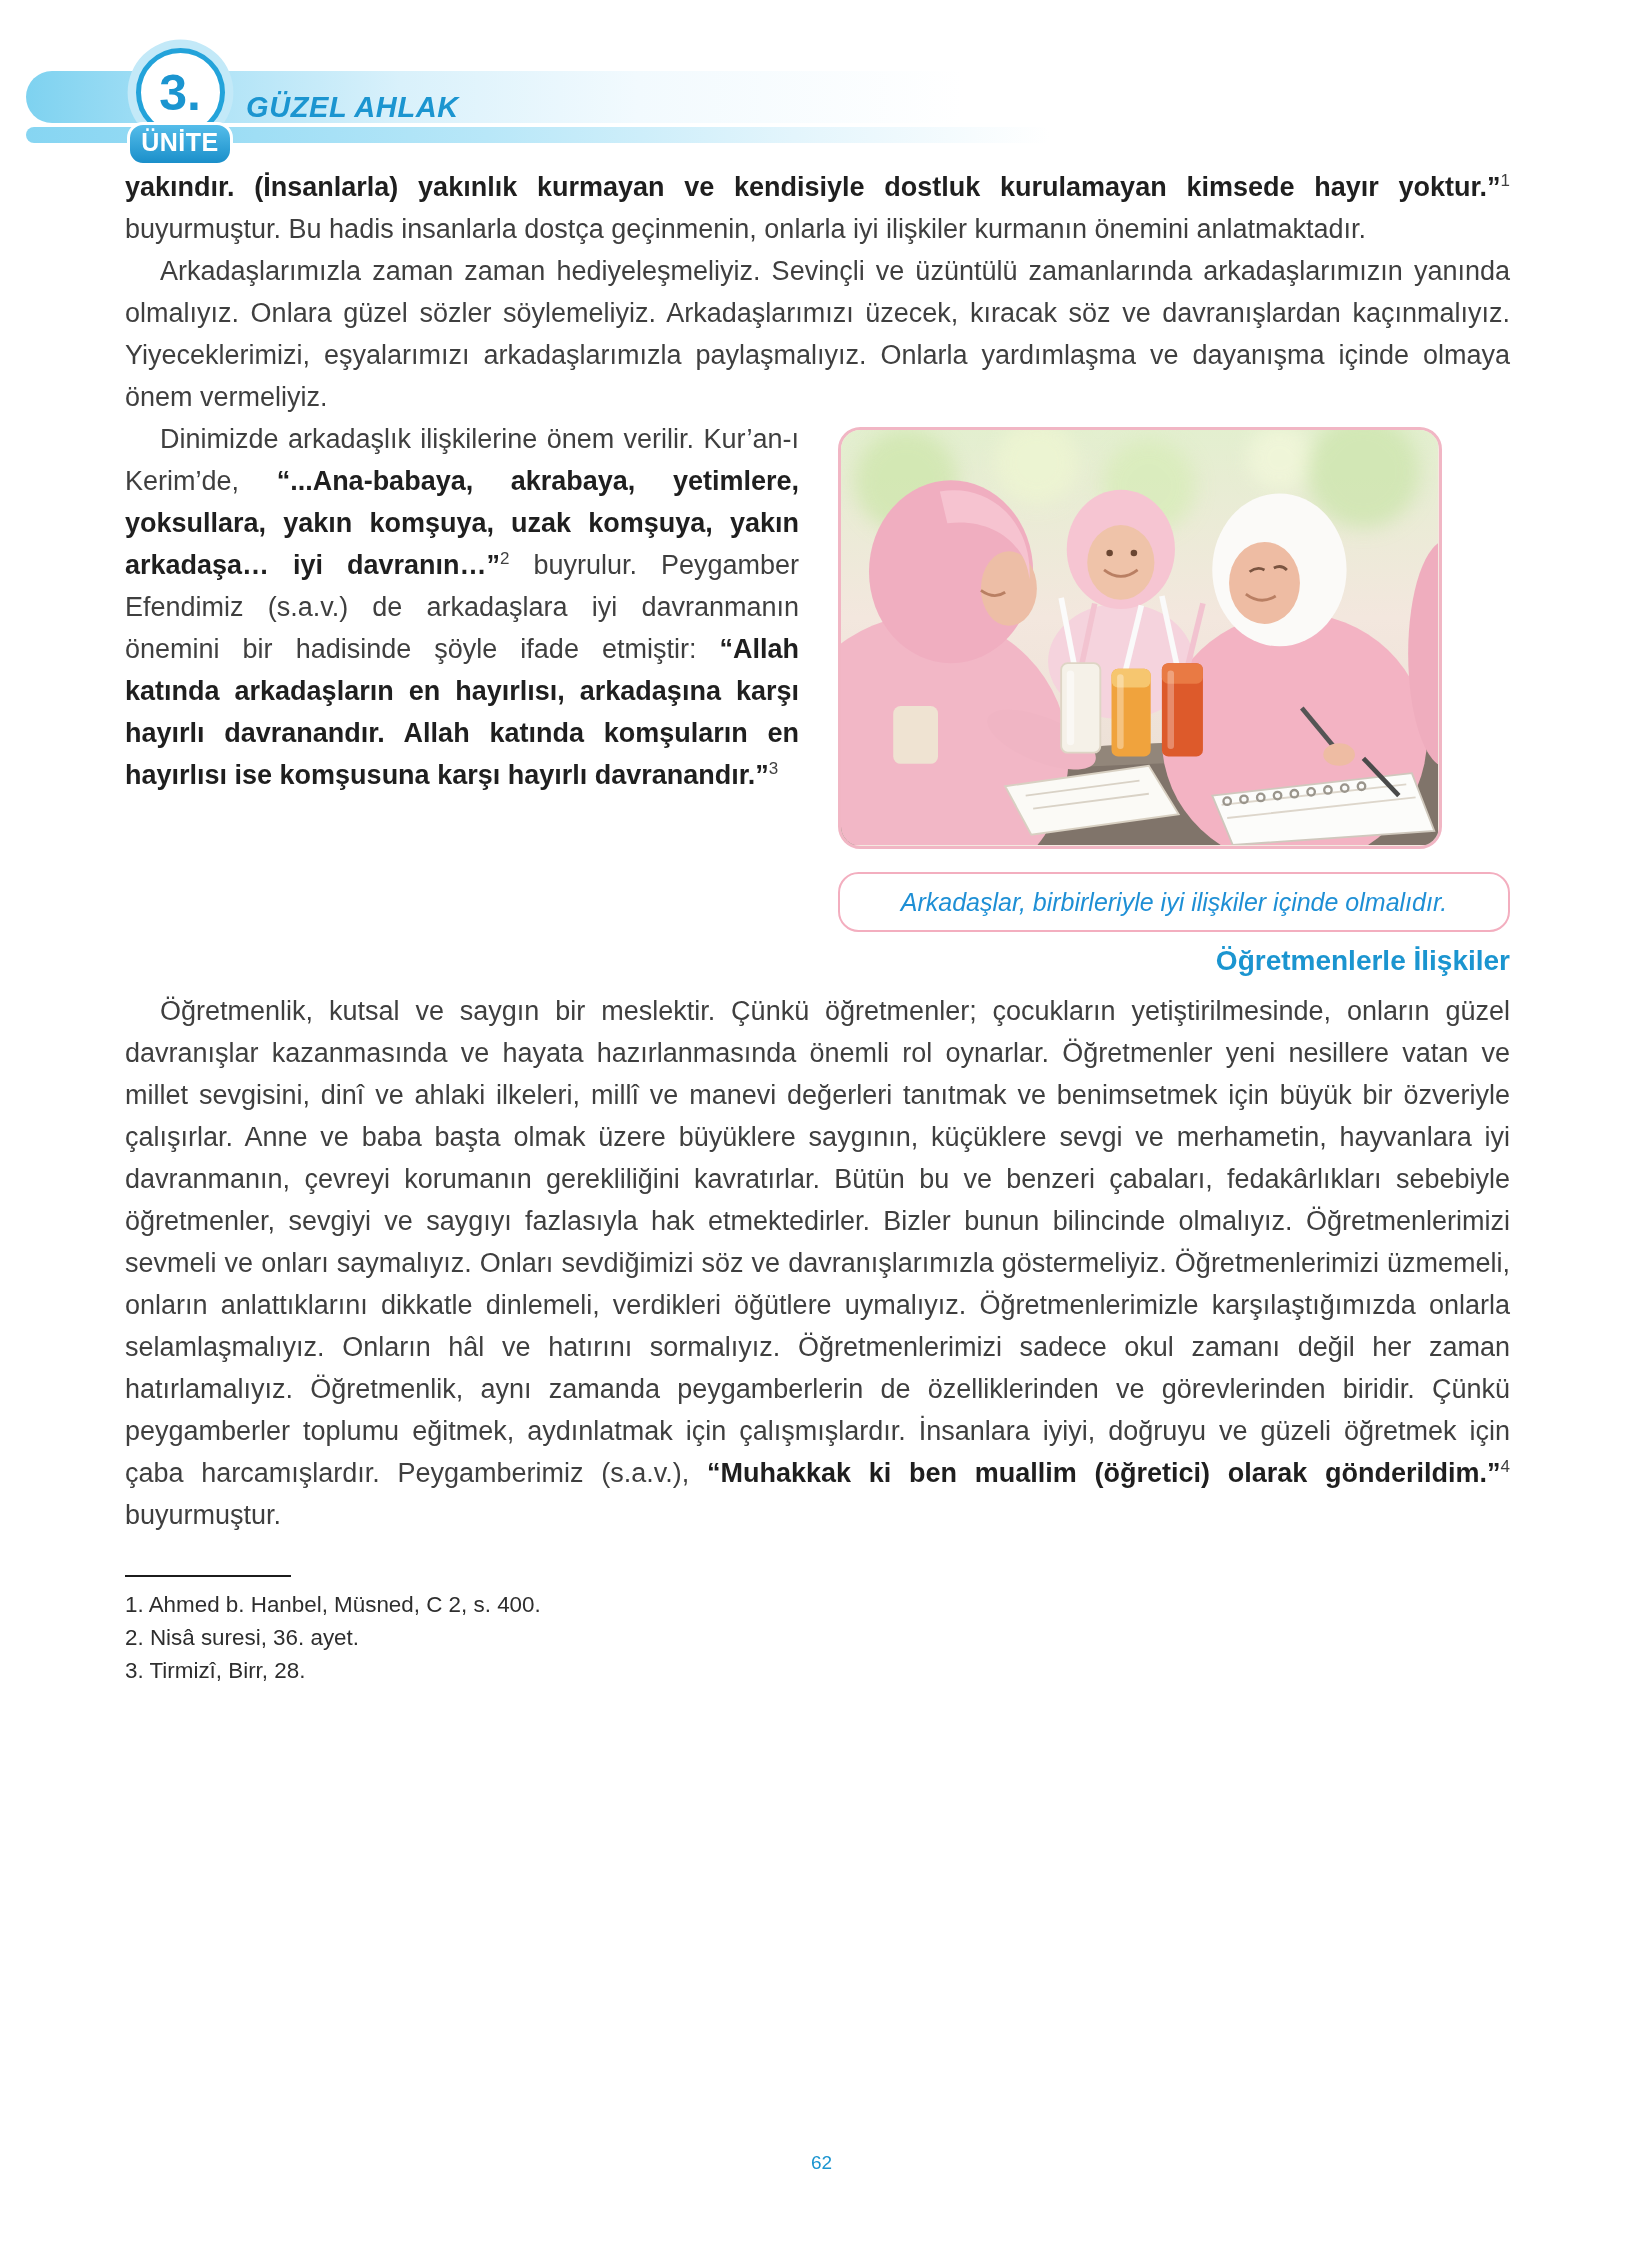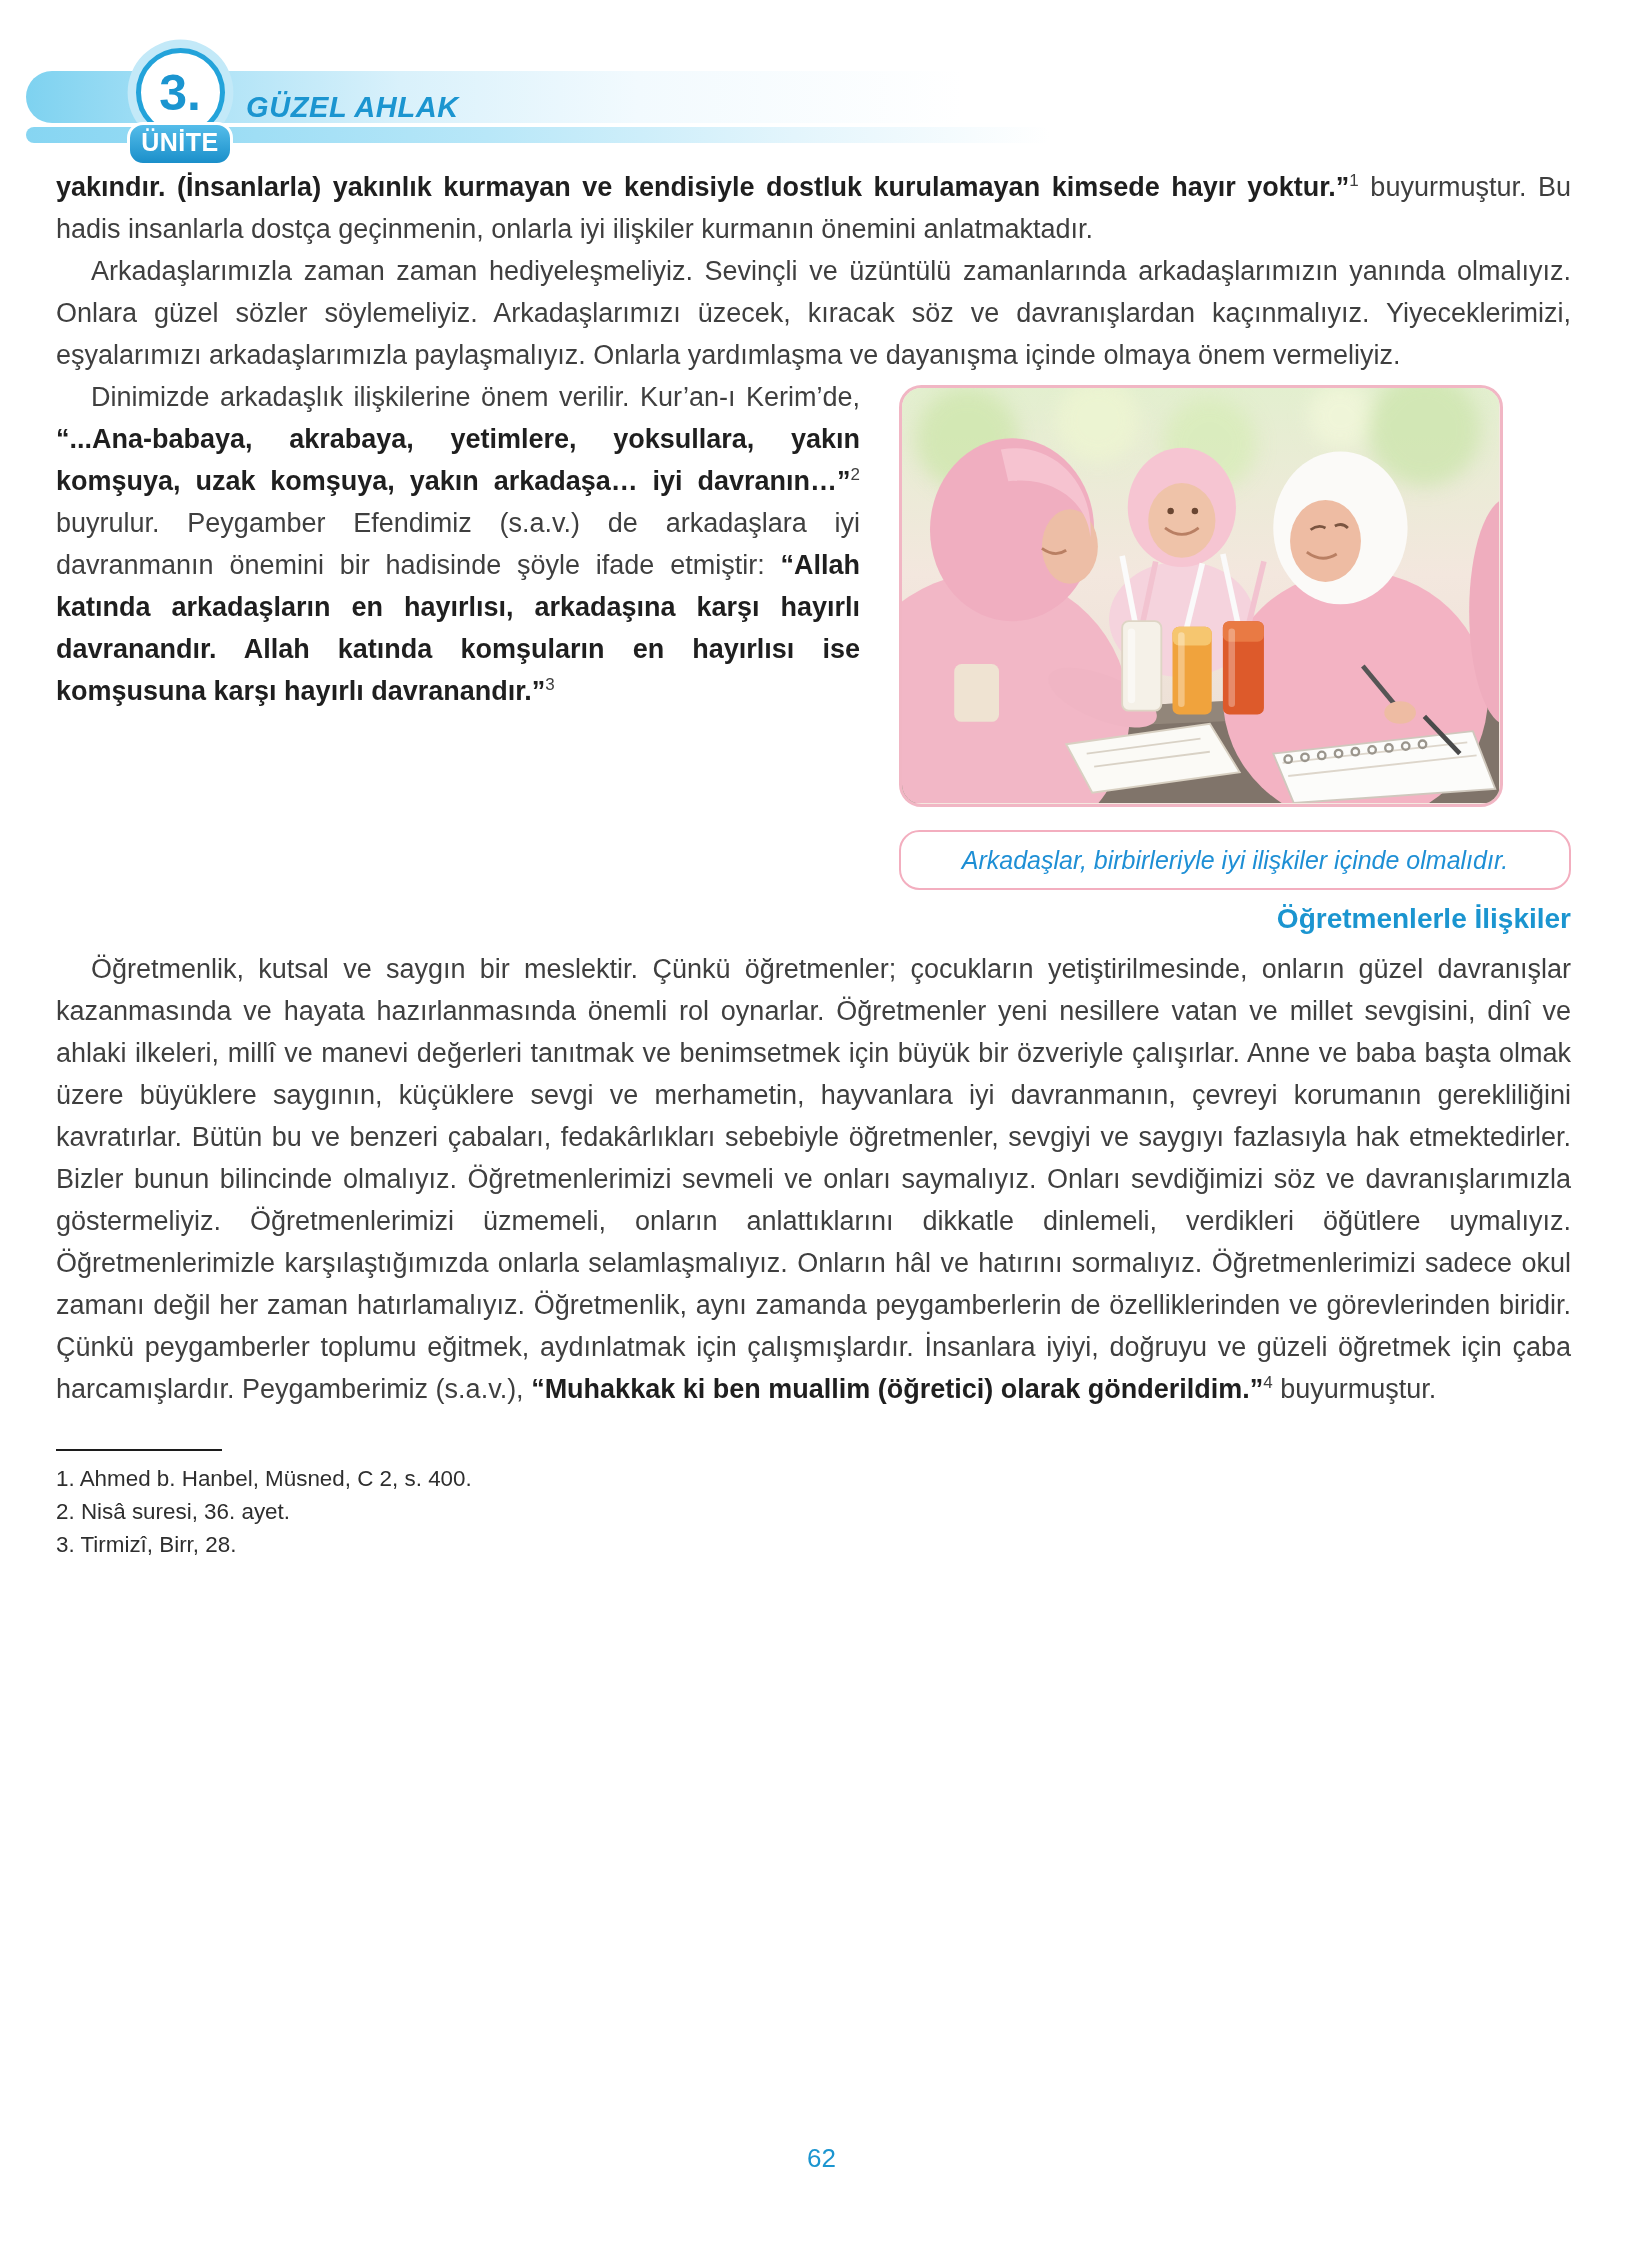--- a/index.html
+++ b/index.html
@@ -46,21 +46,21 @@
     background:linear-gradient(180deg,#55bdea 0%,#1a8fca 100%);
     color:#ffffff; font-weight:700; font-size:25px; letter-spacing:0.5px;
     padding:2.8px 11.2px 5.6px; border-radius:16px; border:3.7px solid #ffffff;
   }
   .unit-title {
     position:absolute; left:246px; top:91px; z-index:4;
     font-size:29px; font-weight:700; color:#1b95d0; letter-spacing:0.6px;font-style:italic;
   }
 
   
-  .content { position:relative; padding:0 56px; }
+  .content { position:relative; padding:0 117px;margin-left:8px; }
   .body-text {
     font-size:27px; line-height:42px; color:#3f3f3f;
     text-align:justify;
   }
   .body-text strong { color:#1f1f1f; }
   .indent { text-indent:35px; }
   .fn-ref {
     font-size:17px; line-height:0; vertical-align:super; color:inherit;
   }
 
@@ -88,21 +88,21 @@
     font-size:28px; font-weight:700; color:#1b95d0;text-align:right;
   }
 
   
   .footnotes { margin-top:39px; }
   .footnote-rule { width:166px; border-top:2.8px solid #1c1c1c; margin-bottom:11.2px; }
   .footnote { font-size:22.4px; line-height:33px; color:#2e2e2e; text-align:left; }
 
   .page-number {
     position:absolute; bottom:86px; left:16px; right:0;
-    text-align:center; font-size:26px; color:#1b95d0;
+    text-align:center; font-size:19px; color:#1b95d0;
   }
 </style>
 </head>
 <body>
 
 <div class="page">
 
   <header class="page-header">
     <div class="band-main"></div>
     <div class="band-sub"></div>

